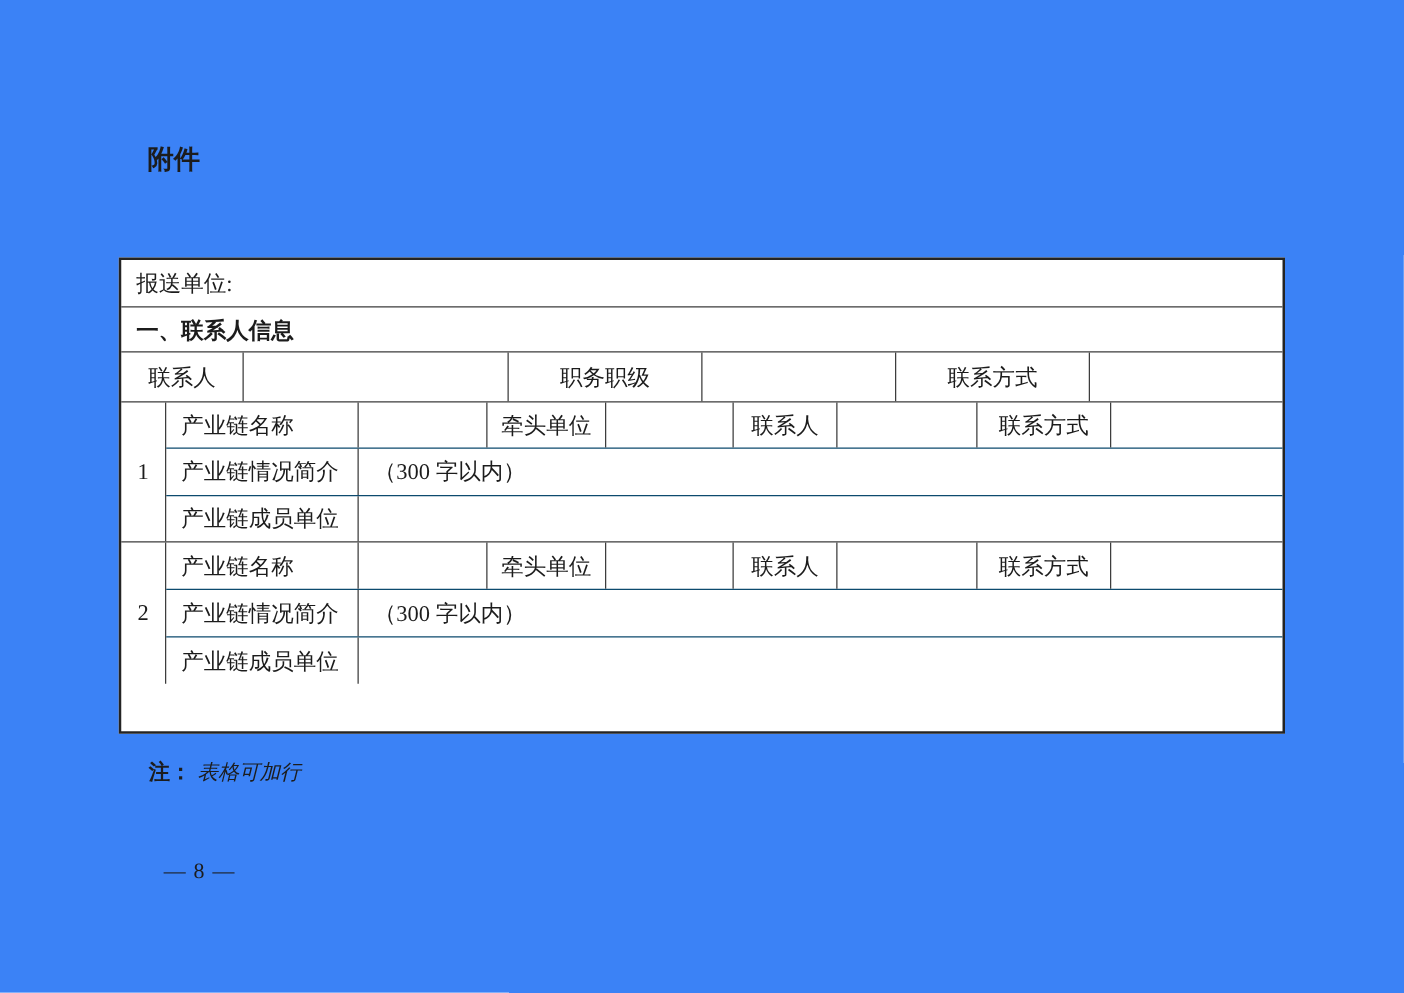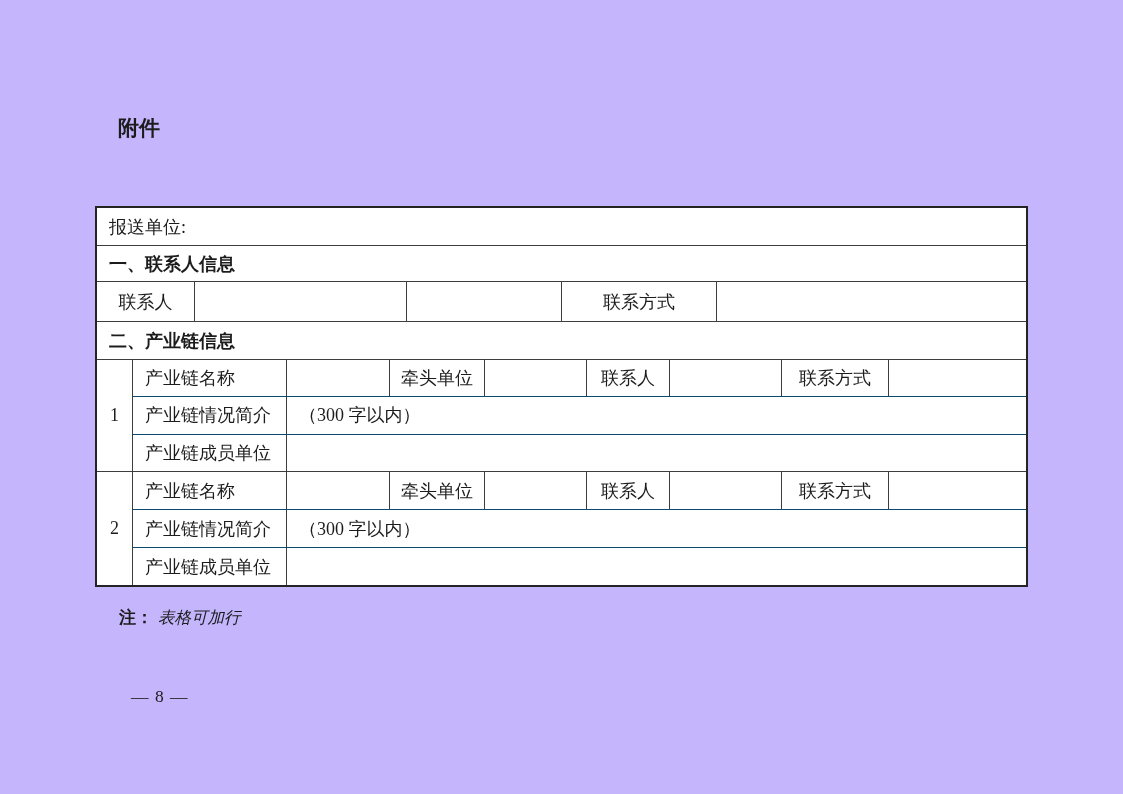--- a/index.html
+++ b/index.html
@@ -9,21 +9,21 @@
   }
   body {
     width: 1123px;
     height: 794px;
     position: relative;
     overflow: hidden;
   }
   .page {
     position: absolute;
     inset: 0;
-    background: #c4b5fd;
+    background: #3b82f6;
     color: #1c1c1c;
     font-family: "Liberation Serif", "DejaVu Serif", serif;
     padding-left: 33px;
   }
   .attachment {
     position: absolute;
     left: 118px;
     top: 116px;
     font-family: "Liberation Sans", "DejaVu Sans", sans-serif;
     font-weight: 600;
@@ -157,28 +157,26 @@
       <div class="cell grow pad">报送单位:</div>
     </div>
 
     <div class="row r-sec1">
       <div class="cell grow pad sec-header">一、联系人信息</div>
     </div>
 
     <div class="row r-contact">
       <div class="cell w98 center">联系人</div>
       <div class="cell w212"></div>
+      <div class="cell w155 center">职务职级</div>
       <div class="cell w155"></div>
       <div class="cell w155 center">联系方式</div>
       <div class="cell grow"></div>
     </div>
 
-    <div class="row r-sec2">
-      <div class="cell grow pad sec-header">二、产业链信息</div>
-    </div>
 
     <div class="block b1">
       <div class="num-cell">1</div>
       <div class="block-rows">
         <div class="brow">
           <div class="cell w154 pad">产业链名称</div>
           <div class="cell w103"></div>
           <div class="cell w95 center">牵头单位</div>
           <div class="cell w102"></div>
           <div class="cell w83 center">联系人</div>

